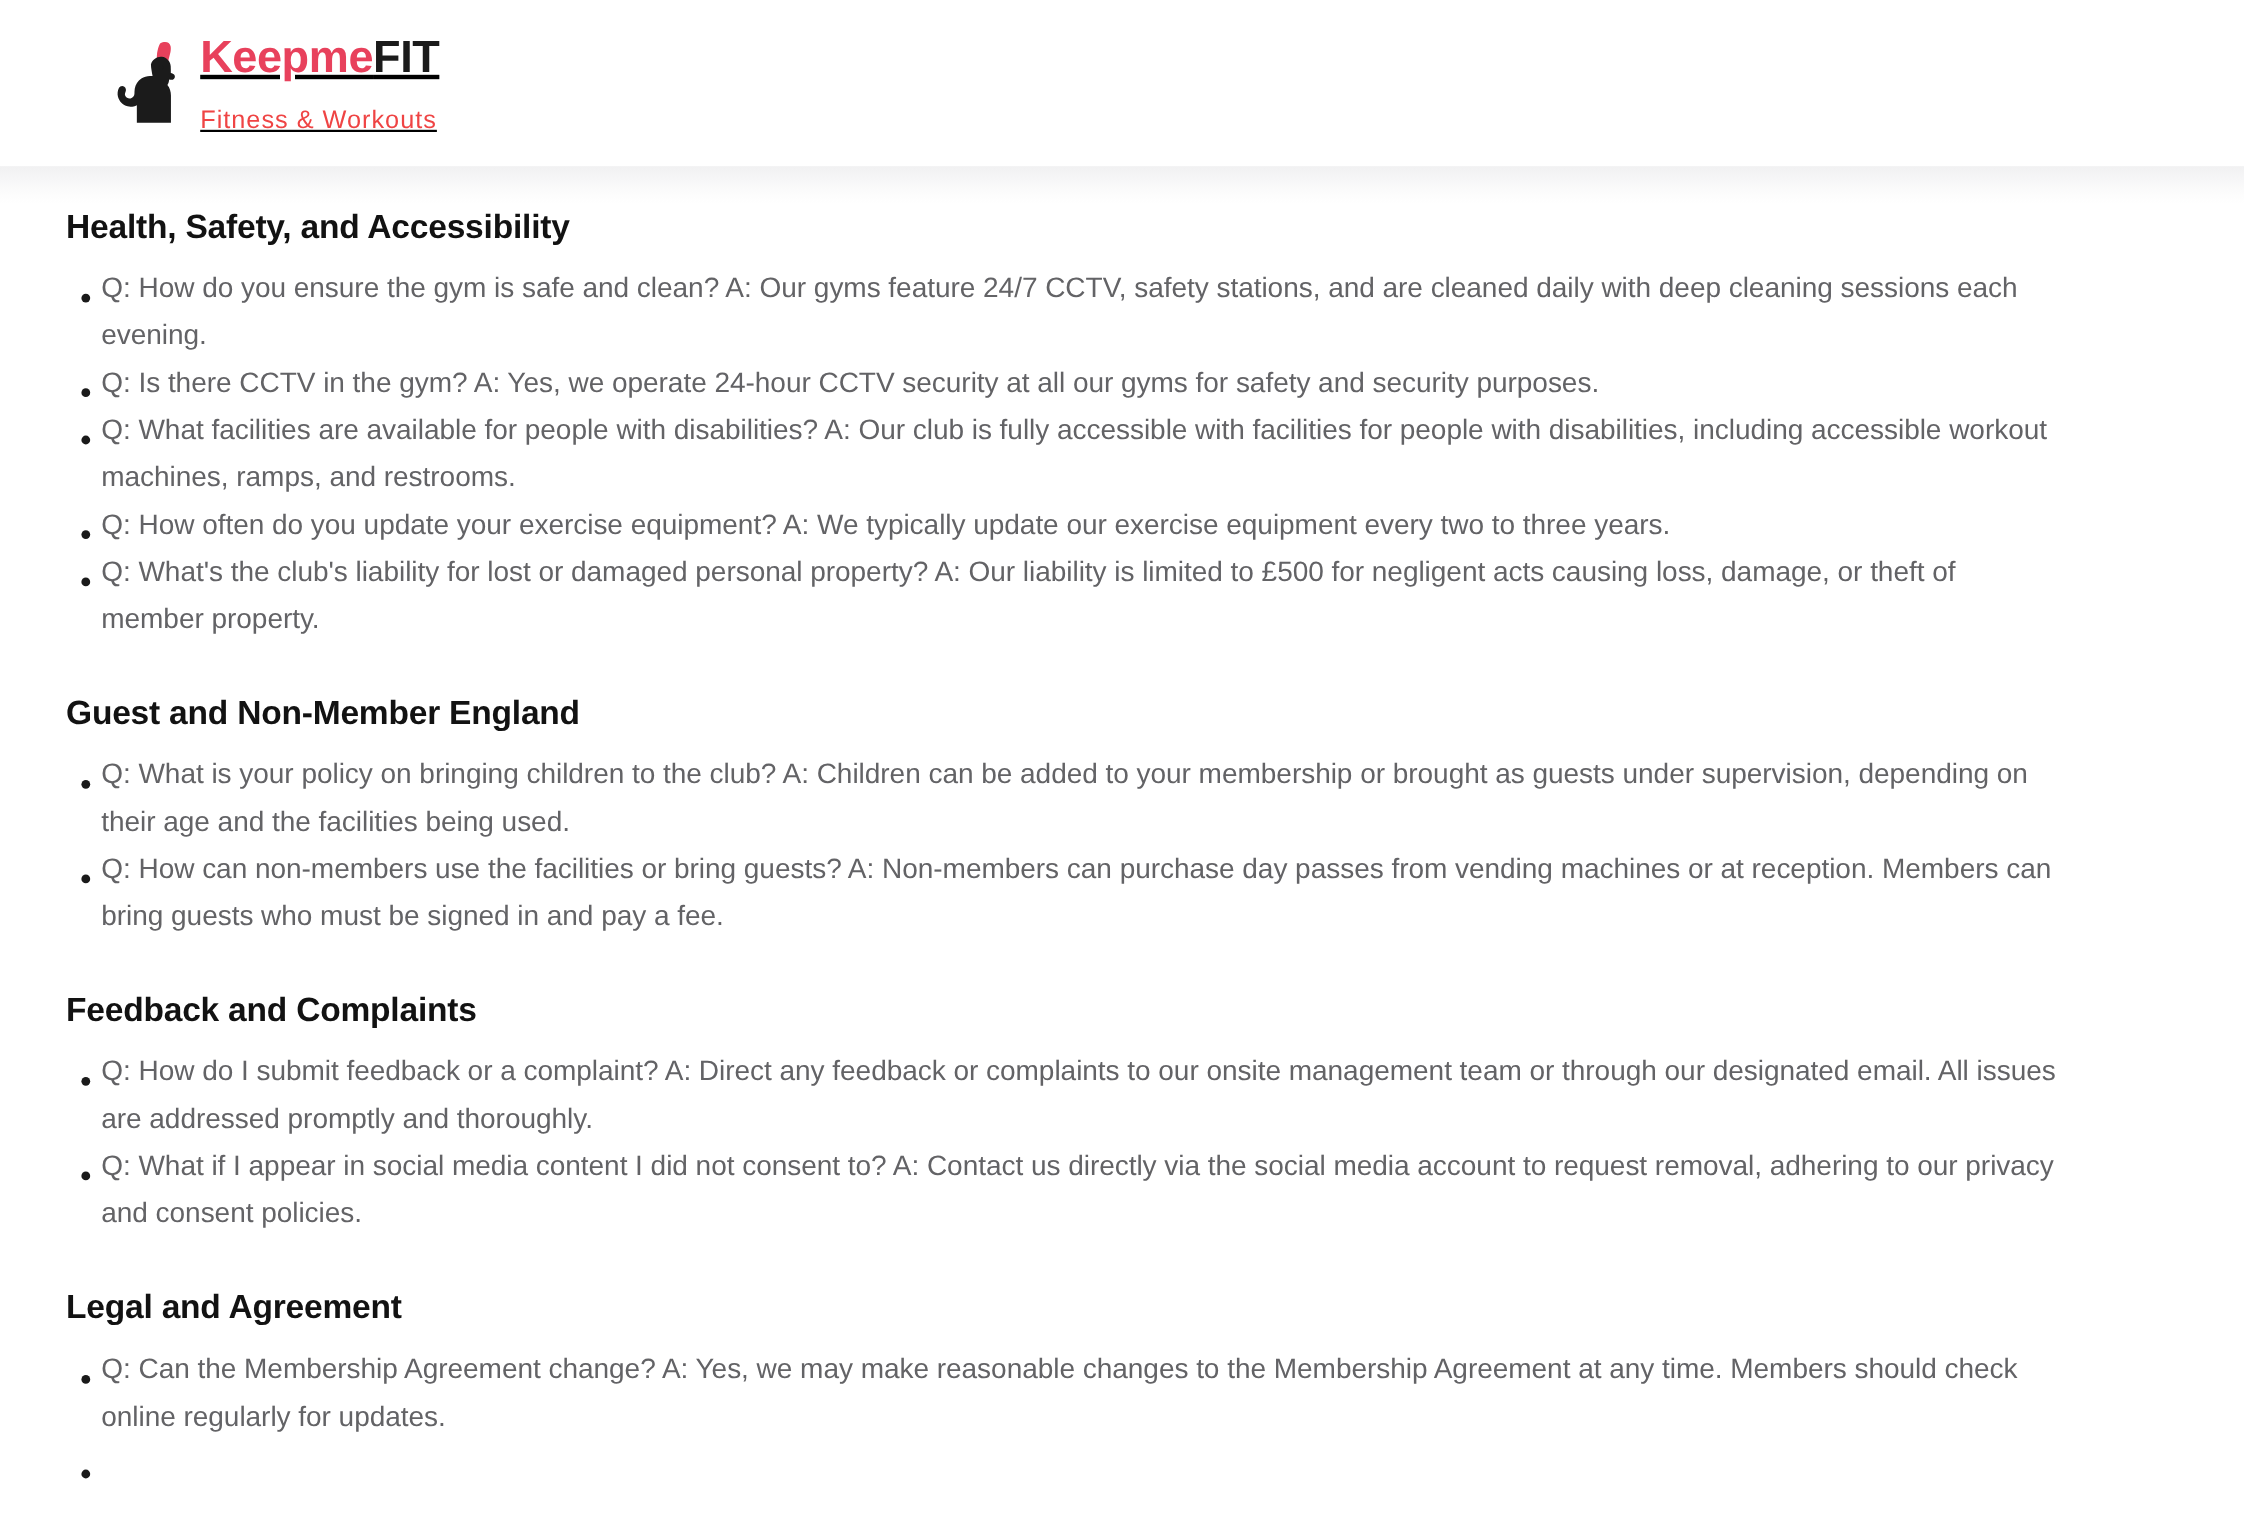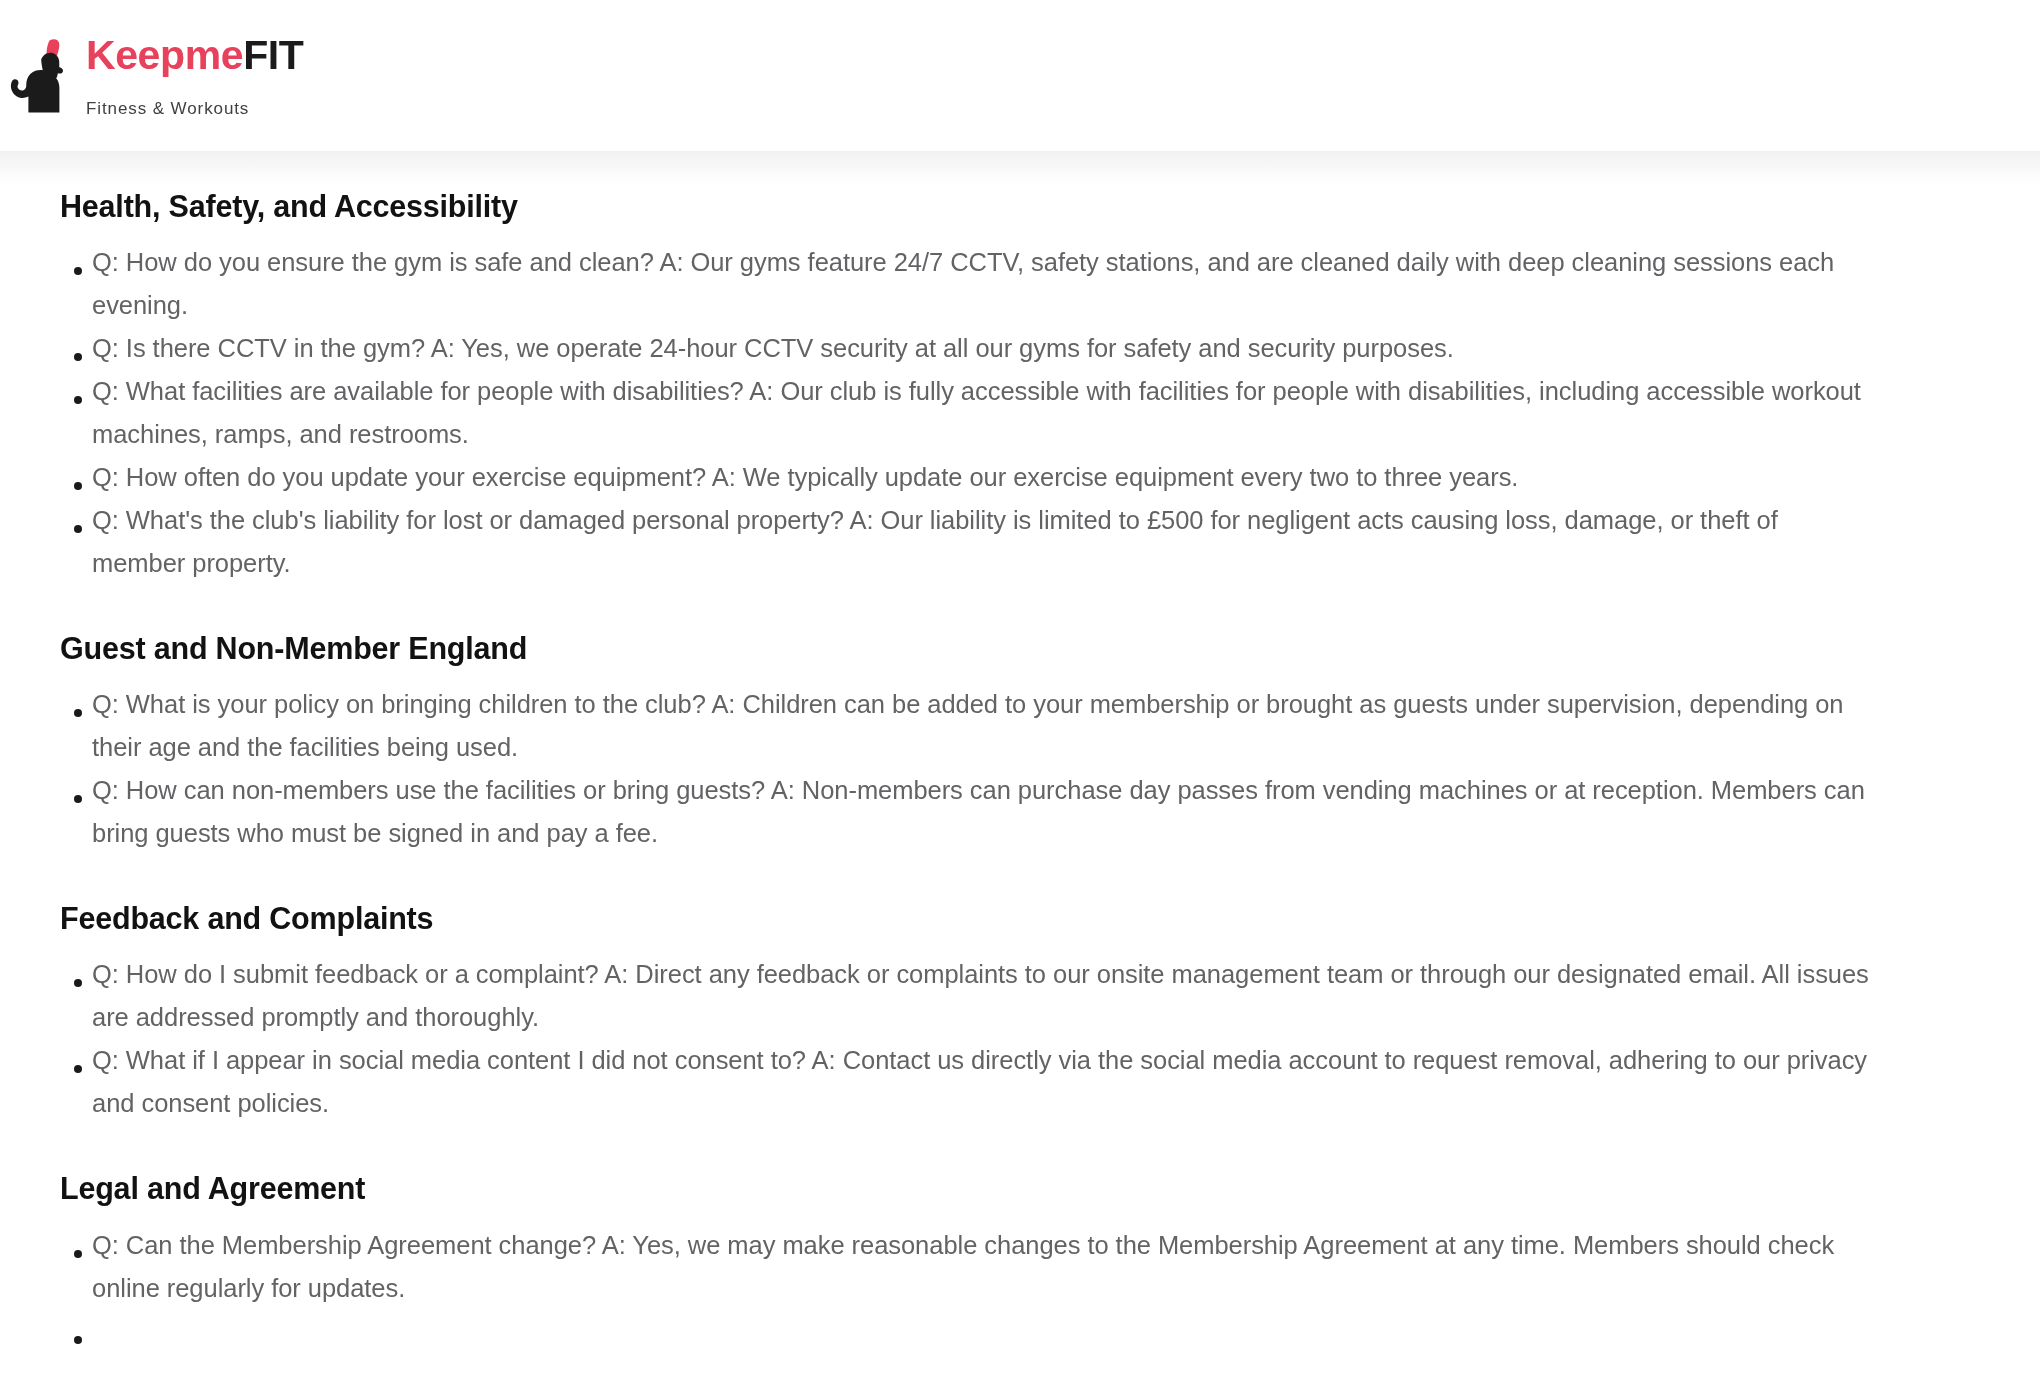--- a/index.html
+++ b/index.html
@@ -19,21 +19,23 @@
     background: #ffffff;
   }
 
   
   .site-header {
     position: relative;
     height: 151px;
     background: #ffffff;
     display: flex;
     align-items: center;
+    padding-left: 96px;
     z-index: 5;
+    text-decoration: underline;
   }
 
   .logo {
     display: flex;
     align-items: center;
     gap: 14px;
     text-decoration: none;
   }
 
   .logo-mark {
@@ -56,23 +58,23 @@
     letter-spacing: -0.4px;
     font-weight: 700;
     white-space: nowrap;
   }
 
   .logo-wordmark .wm-keepme { color: #e8415c; }
   .logo-wordmark .wm-fit { color: #1b1b1b; font-weight: 800; }
 
   .logo-tagline {
     margin-top: 22px;
-    font-size: 17px;
+    font-size: 23px;
     line-height: 1.2;
-    color: #404040;
+    color: #ef4444;
     letter-spacing: 0.9px;
     white-space: nowrap;
   }
 
   
   .header-shadow {
     position: absolute;
     left: 0;
     top: 151px;
     width: 2040px;

